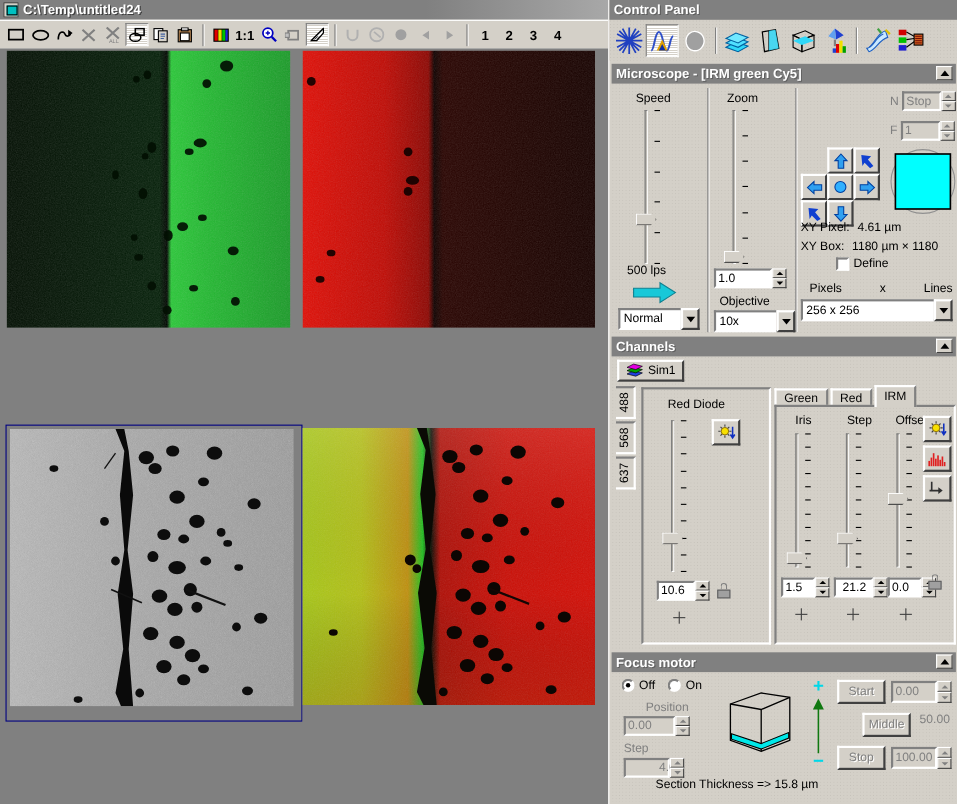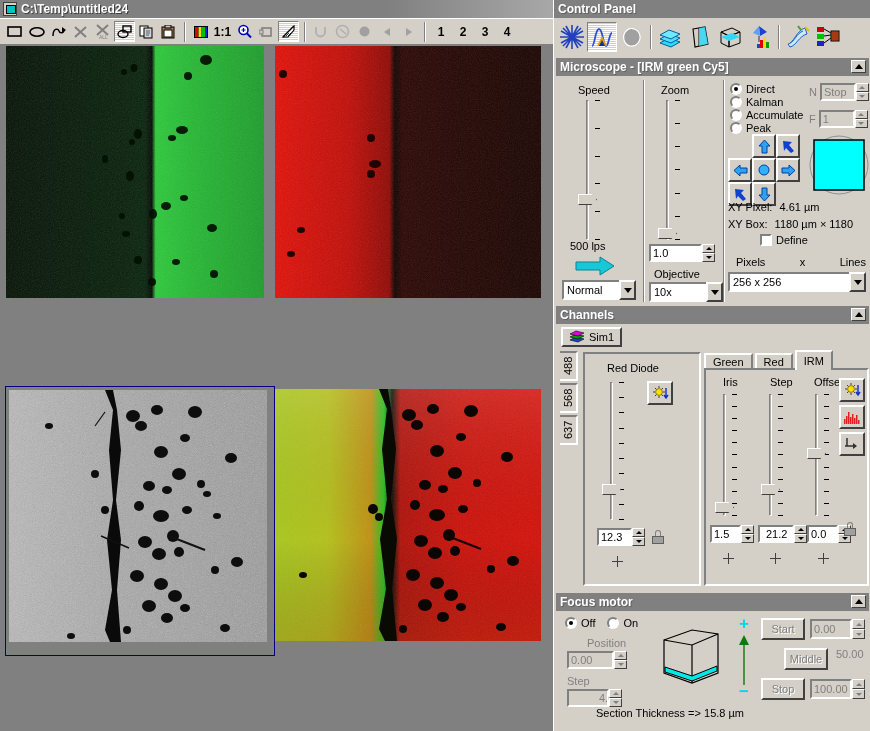--- a/index.html
+++ b/index.html
@@ -635,38 +635,20 @@
             <div class="up"></div>
             <div class="dn"></div>
           </div>
       </div>
       <div class="lbl" style="position:absolute;left:98px;top:210px;">Objective</div>
       <div class="combo" style="position:absolute;left:93px;top:224px;width:74px;">
         <div class="cv">10x</div>
         <div class="ca"></div>
       </div>
 
-      <div style="position:absolute;left:174px;top:25px;">
-        <div class="radio on">
-          <span class="rb"></span>
-          <span class="lbl">Direct</span>
-        </div>
-        <div class="radio">
-          <span class="rb"></span>
-          <span class="lbl">Kalman</span>
-        </div>
-        <div class="radio">
-          <span class="rb"></span>
-          <span class="lbl">Accumulate</span>
-        </div>
-        <div class="radio">
-          <span class="rb"></span>
-          <span class="lbl">Peak</span>
-        </div>
-      </div>
 
       <div style="position:absolute;left:253px;top:25px;display:flex;align-items:center;">
         <span class="lbl dim" style="margin-right:3px;">N</span>
         <div class="txtbox dis" style="width:36px;">Stop</div>
         <div class="spin dis">
             <div class="up"></div>
             <div class="dn"></div>
           </div>
       </div>
       <div style="position:absolute;left:253px;top:52px;display:flex;align-items:center;">
@@ -802,21 +784,21 @@
         <div class="iconbtn" style="position:absolute;left:62px;top:27px;width:26px;height:24px;">
           <svg width="17" height="16">
             <circle cx="7" cy="7" r="3.4" fill="#f8e000" stroke="#806000" stroke-width="0.8"></circle>
             <g stroke="#404040" stroke-width="1">
                 <path d="M7 1v2M7 11v2M1 7h2M11 7h2M3 3l1.4 1.4M9.6 9.6L11 11M11 3L9.6 4.4M4.4 9.6L3 11"></path>
               </g>
             <path d="M14 3 v9 M12 10 l2 3 l2 -3" stroke="#1030c0" stroke-width="1.4" fill="none"></path>
           </svg>
         </div>
         <div style="position:absolute;left:12px;top:174px;display:flex;align-items:center;">
-          <div class="txtbox" style="width:35px;">12.3</div>
+          <div class="txtbox" style="width:35px;">10.6</div>
           <div class="spin">
               <div class="up"></div>
               <div class="dn"></div>
             </div>
           <div class="lockico" style="margin-left:7px;">
             <div class="sh"></div>
               <div class="body"></div>
           </div>
         </div>
         <div class="crosshair" style="position:absolute;left:27px;top:202px;"></div>

